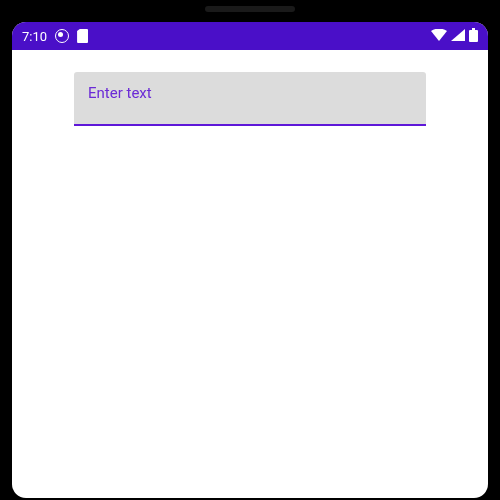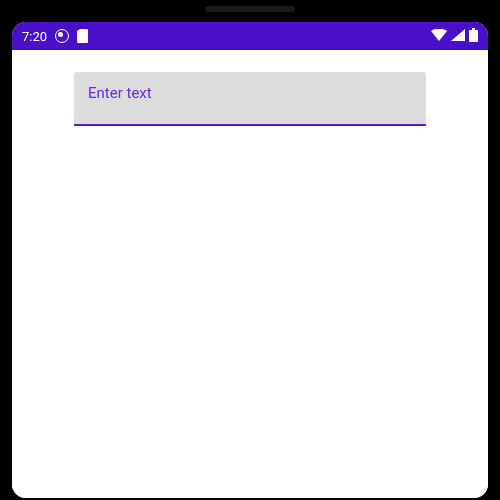--- a/index.html
+++ b/index.html
@@ -80,20 +80,21 @@
     height: 14px;
     background: #fff;
     border-radius: 1px 1px 1px 1px;
     clip-path: polygon(0 15%, 25% 0, 100% 0, 100% 100%, 0 100%);
     display: inline-block;
   }
   .content {
     background: #fff;
     padding: 22px 62px 0 62px;
     height: calc(100% - 28px);
+    border-radius: 31px;
   }
   .text-input {
     width: 100%;
     height: 54px;
     background: #dcdcdc;
     border: none;
     border-bottom: 2px solid #5e17d8;
     padding: 8px 14px;
     font-size: 15px;
     color: #333;
@@ -113,21 +114,21 @@
   }
 </style>
 </head>
 <body>
 
 <div class="device-frame">
   <div class="speaker"></div>
   <div class="screen">
     <div class="status-bar">
       <div class="status-left">
-        <span>7:20</span>
+        <span>7:10</span>
         <span class="icon-circle"></span>
         <span class="icon-sd"></span>
       </div>
       <div class="status-right">
         <span>
           <svg width="16" height="12" viewBox="0 0 16 12">
               <path d="M8 12 L0 2 Q8 -3 16 2 Z" fill="#fff"></path>
             </svg>
         </span>
         <span>

